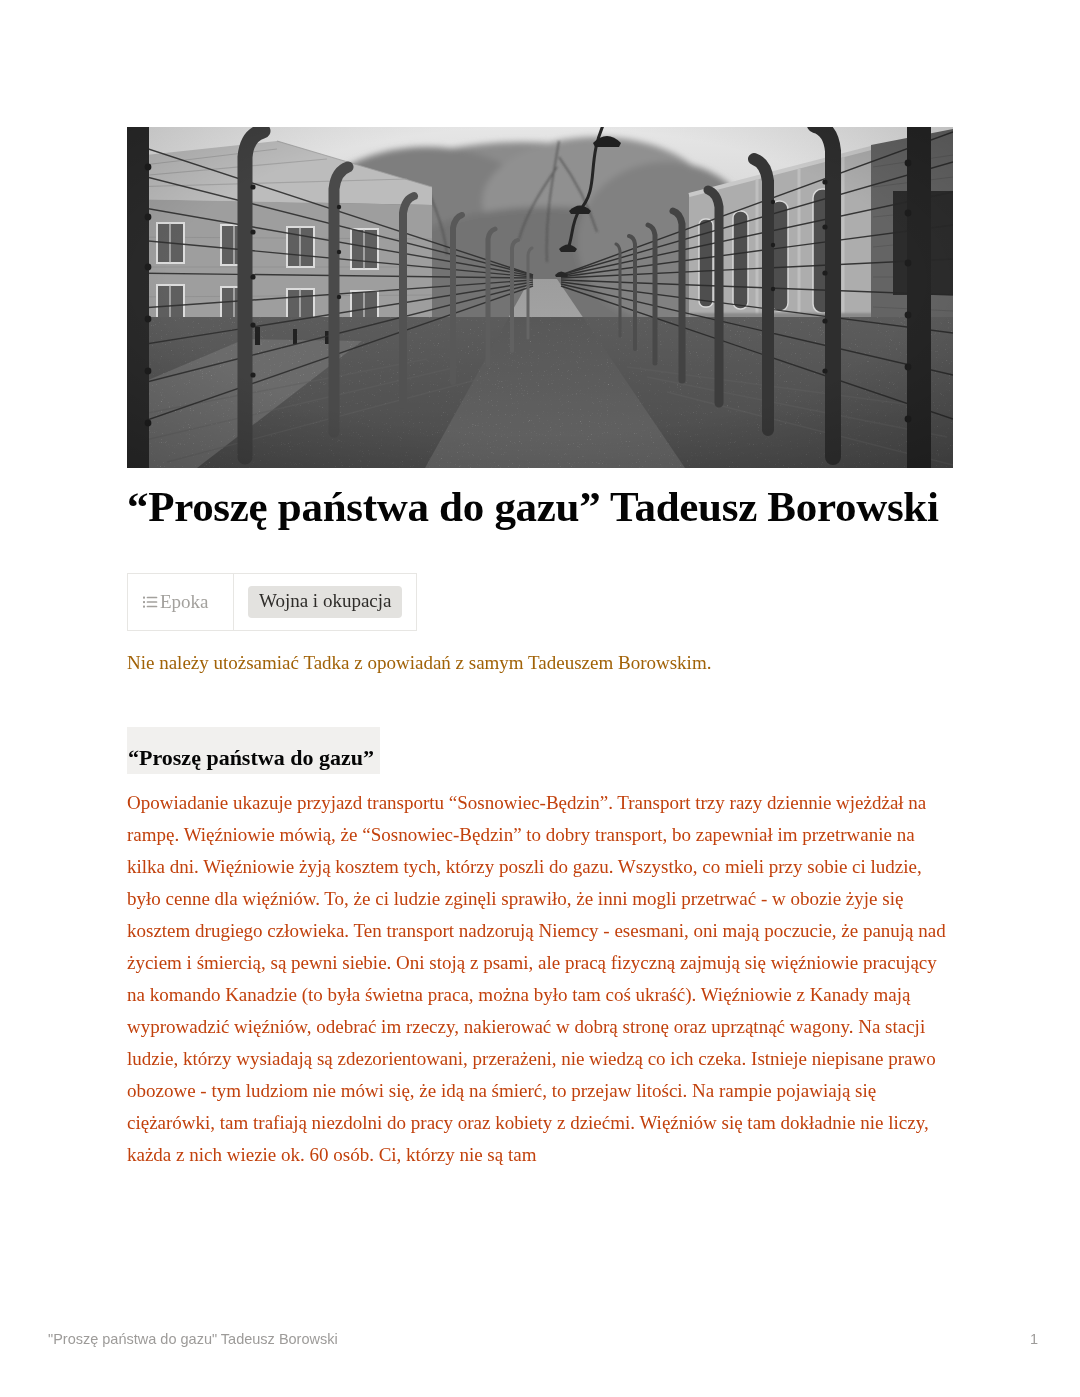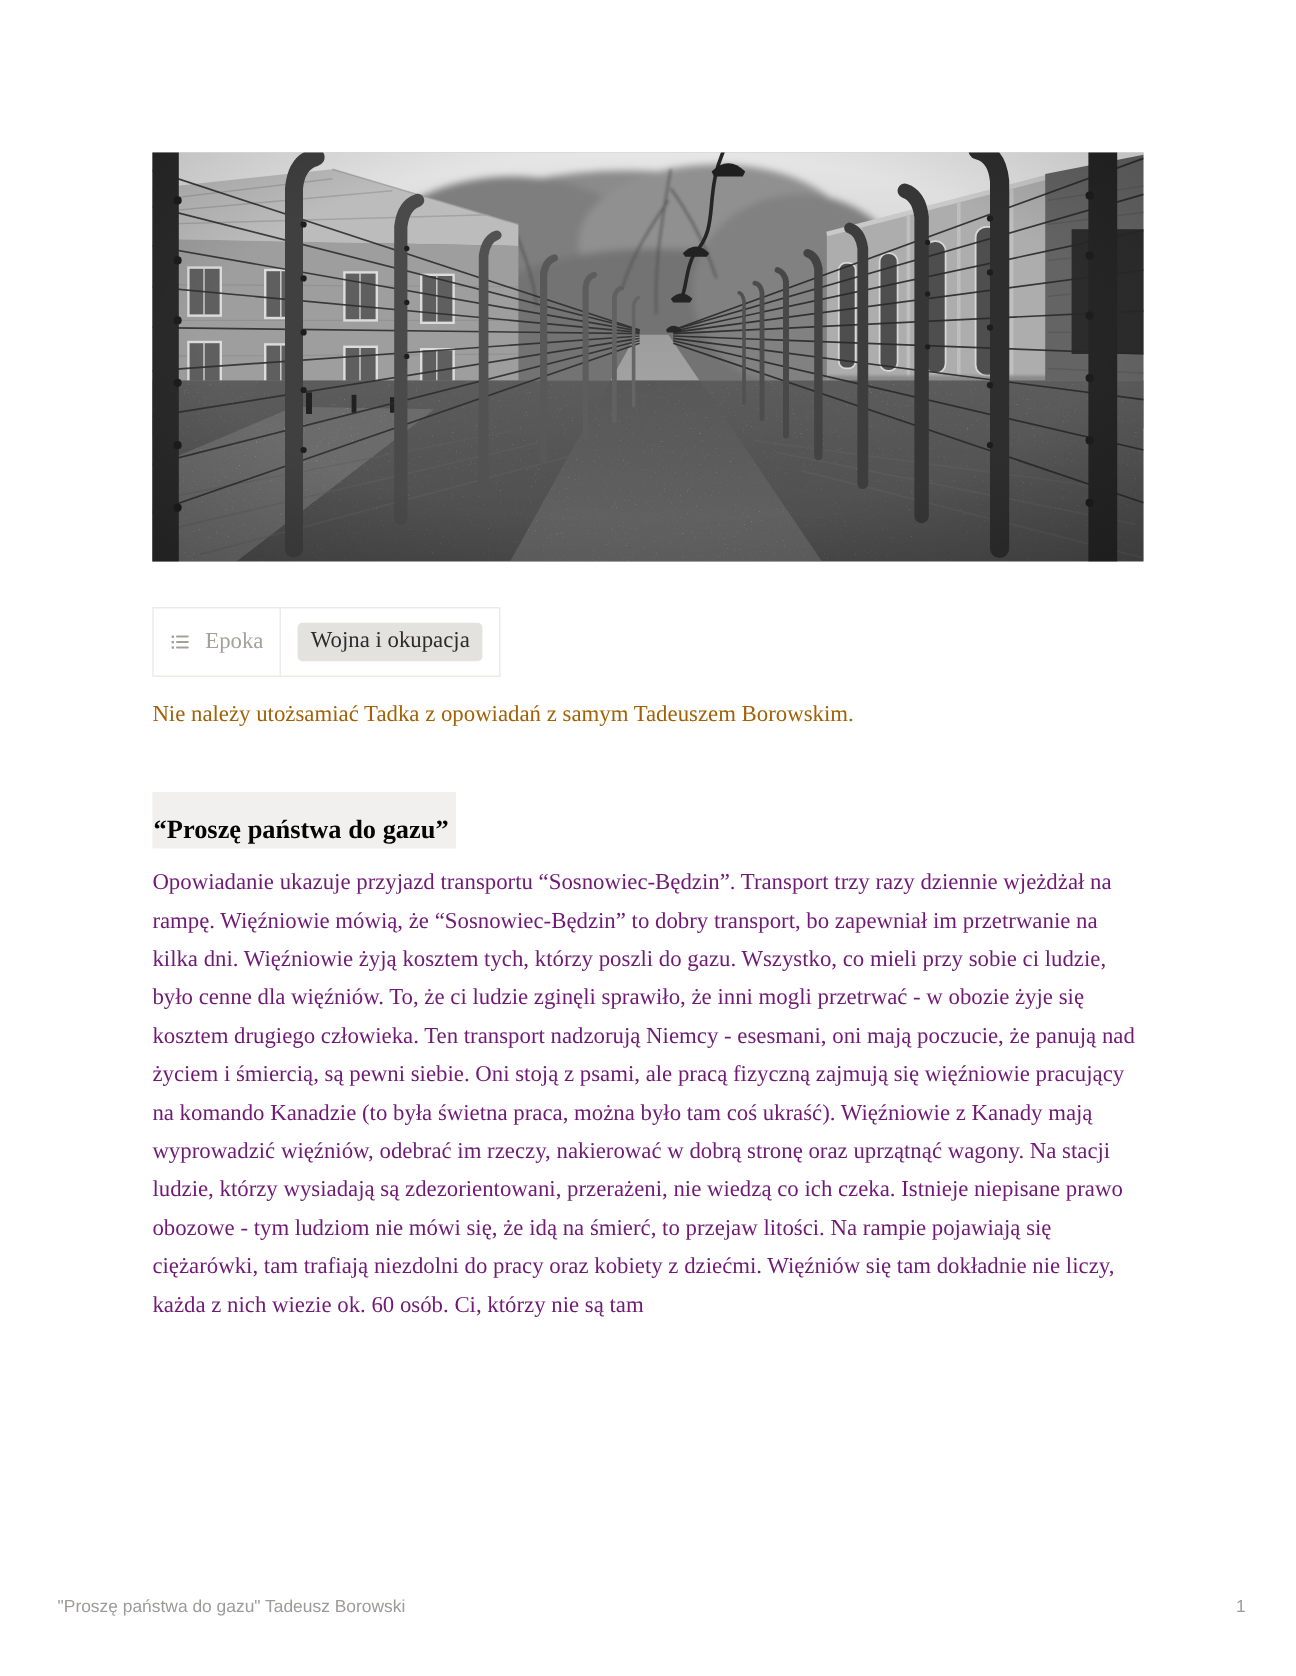--- a/index.html
+++ b/index.html
@@ -11,33 +11,33 @@
   .cover{width:826px;height:341px;display:block;background:#bdbdbd;}
   h1.title{
     margin:10px 0 0 0;font-size:43px;line-height:1.33;font-weight:700;color:#040404;
     font-family:"Liberation Serif", serif;letter-spacing:-0.3px;
   }
   .prop-table{
     margin-top:38px;display:flex;align-items:stretch;width:fit-content;
     border:1px solid #e7e6e3;background:#fff;
   }
   .prop-label{
-    display:flex;align-items:center;gap:12px;width:106px;box-sizing:border-box;
+    display:flex;align-items:center;gap:1px;width:106px;box-sizing:border-box;
     padding:0 8px 0 13px;border-right:1px solid #e7e6e3;color:#a3a19d;font-size:19px;
     height:56px;
   }
   .prop-value{display:flex;align-items:center;padding:0 14px;height:56px;}
   .tag{
     background:#e3e2df;border-radius:4px;padding:4px 11px 6px 11px;
     font-size:19px;color:#2e2c29;white-space:nowrap;
   }
   .intro{margin:19px 0 0 0;font-size:19px;line-height:26px;color:#a16207;}
   h2.section-heading{margin:66px 0 0 0;font-size:22px;line-height:32px;font-weight:700;color:#050505;}
   h2.section-heading .hl{background:#f1f0ee;padding:18px 6px 4px 1px;}
-  .body-par{margin:13px 0 0 0;font-size:19px;line-height:32px;color:#701a75;text-align:left;}
+  .body-par{margin:13px 0 0 0;font-size:19px;line-height:32px;color:#c2410c;text-align:left;}
   .footer{
     position:absolute;left:48px;right:42px;top:1331px;display:flex;
     justify-content:space-between;align-items:center;
     font-family:"Liberation Sans", sans-serif;font-size:14.5px;color:#9d9b99;
   }
   .prop-icon svg{display:block;}
 </style>
 </head>
 <body>
 
@@ -262,20 +262,21 @@
       <path d="M478,-6 C458,36 474,60 452,84 C444,96 446,112 440,124" stroke="#252525" stroke-width="3" fill="none"></path>
       <path d="M466,16 Q480,2 494,16 L492,20 L468,20 Z" fill="#1f1f1f"></path>
       <path d="M442,84 Q453,73 464,84 L462,87 L444,87 Z" fill="#222222"></path>
       <path d="M432,122 Q441,113 450,122 L448,125 L434,125 Z" fill="#242424"></path>
       <path d="M428,148 Q434,141 441,148 L440,150 L429,150 Z" fill="#272727"></path>
     </g>
 
     <rect x="0" y="0" width="826" height="341" fill="url(#vig)"></rect>
   </svg>
 
+  <h1 class="title">“Proszę państwa do gazu” Tadeusz Borowski</h1>
 
   <div class="prop-table">
     <div class="prop-label">
       <span class="prop-icon">
         <svg width="18" height="18" viewBox="0 0 18 18">
           <g stroke="#a3a19d" stroke-width="1.7" stroke-linecap="round">
             <line x1="6.5" y1="4.5" x2="15.5" y2="4.5"></line>
             <line x1="6.5" y1="9" x2="15.5" y2="9"></line>
             <line x1="6.5" y1="13.5" x2="15.5" y2="13.5"></line>
           </g>

